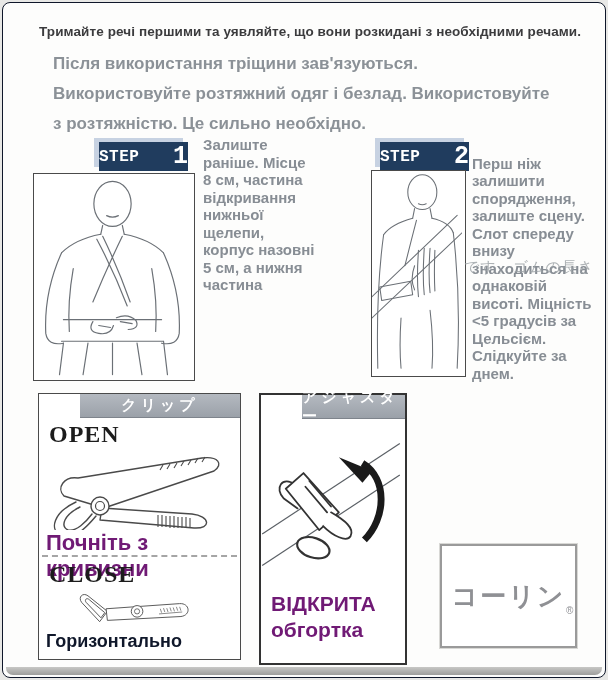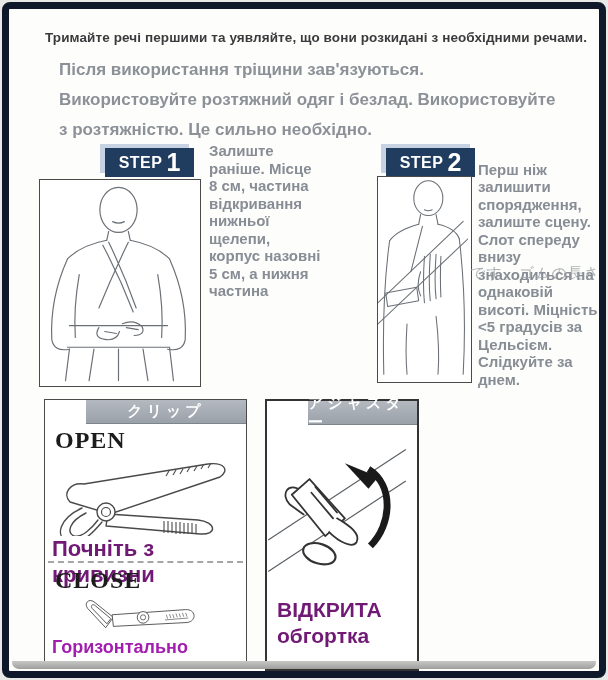--- a/index.html
+++ b/index.html
@@ -4,39 +4,39 @@
 <style>
   html,body{margin:0;padding:0;}
   body{
     width:608px;height:680px;
     background:#e8e8e6;
     font-family:"Liberation Sans","DejaVu Sans",sans-serif;
     position:relative;overflow:hidden;
   }
   .page{
     position:absolute;left:2px;top:2px;right:2px;bottom:2px;
-    background:#fdfdfc;border:7px solid #0f172a;border-radius:8px;
+    background:#fdfdfc;border:1px solid #0f172a;border-radius:8px;
   }
   .abs{position:absolute;}
   .prewrap{white-space:pre-line;}
   
   .doc-title{
     left:36px;top:21px;width:545px;
     font-size:13.5px;font-weight:bold;color:#3b3b3d;letter-spacing:0.1px;
   }
   .doc-intro{
     left:50px;top:46px;width:520px;
     font-size:17px;font-weight:600;color:#8b9197;line-height:30px;
   }
   
   .step-badge{
     width:89px;height:29px;background:#203c5e;
     box-shadow:-5px -4px 0 #c7d2e2;
-    display:flex;align-items:center;justify-content:center;gap:4px;
-    color:#fff;font-family:Liberation Sans, sans-serif;
+    display:flex;align-items:center;justify-content:space-between;gap:4px;
+    color:#fff;font-family:Liberation Mono, monospace;
   }
   .step-badge .w{font-size:16px;font-weight:bold;letter-spacing:0.5px;}
   .step-badge .n{font-size:25px;font-weight:bold;line-height:1;}
   .badge1{left:96px;top:139px;}
   .badge2{left:377px;top:139px;}
   
   .imgbox{background:#fff;border:1.5px solid #4a4a4a;}
   .imgbox1{left:30px;top:170px;width:160px;height:206px;}
   .imgbox2{left:368px;top:167px;width:93px;height:205px;}
   .step-desc{
@@ -45,39 +45,39 @@
   .desc1{left:200px;top:133px;width:150px;}
   .desc2{left:469px;top:134px;width:135px;position:absolute;}
   .ghost-jp{
     position:absolute;left:-8px;top:121px;
     color:#9aa0a4;opacity:0.8;font-size:15px;white-space:nowrap;
     font-weight:400;letter-spacing:1px;
   }
   
   .panel{background:#fff;}
   .panel-clip{left:35px;top:390px;width:201px;height:265px;border:1.5px solid #4a4a4a;}
-  .panel-adj{left:256px;top:390px;width:144px;height:268px;border:2px solid #333;padding-left:6px;}
+  .panel-adj{left:256px;top:390px;width:144px;height:268px;border:2px solid #333;}
   .panel-header{
     position:absolute;left:0;top:0;right:0;height:23px;
     background:linear-gradient(#b4b9c0,#9ba1a9);
     color:#fff;font-size:15px;font-weight:bold;letter-spacing:4px;
     display:flex;align-items:center;justify-content:center;
     border-bottom:1px solid #7e848c;
     margin-left:41px;
   }
   .serif-big{
     font-family:"Liberation Serif","DejaVu Serif",serif;
     font-size:24px;font-weight:bold;color:#1c1c1c;letter-spacing:1px;line-height:1;
   }
   .open-label{left:10px;top:28px;}
   .close-label{left:10px;top:168px;}
   .clip-open-svg{left:3px;top:56px;}
   .clip-close-svg{left:4px;top:198px;}
   .open-caption{left:7px;top:136px;font-size:22px;font-weight:bold;color:#701a75;}
-  .close-caption{left:7px;top:237px;font-size:18px;font-weight:600;color:#a21caf;}
+  .close-caption{left:7px;top:237px;font-size:18px;font-weight:600;color:#0f172a;}
   .clip-divider{left:3px;right:3px;top:161px;border-top:2px dashed #a5a5a5;height:0;}
   .adj-svg{left:0;top:23px;}
   .adj-caption{
     left:10px;top:196px;font-size:21px;font-weight:bold;color:#701a75;line-height:26px;
   }
   
   .logo-box{
     left:437px;top:541px;width:133px;height:100px;
     background:#fff;border:2px solid #9a9a9a;box-shadow:0 0 0 1px #d8d8d5;
     display:flex;align-items:center;justify-content:center;
@@ -241,15 +241,21 @@
         <g>
           <path d="M104,124 C126,102 128,62 102,46" stroke="#1a1a1a" stroke-width="7" fill="none"></path>
           <polygon points="112,54 78,40 102,66" fill="#1a1a1a"></polygon>
         </g>
       </svg>
     </div>
     <div class="abs adj-caption prewrap">ВІДКРИТА
 обгортка</div>
   </div>
 
+  <div class="abs logo-box">
+    <div class="logo-text">
+      <span>コーリン</span>
+      <span class="logo-reg">®</span>
+    </div>
+  </div>
 
   <div class="abs bottom-band"></div>
 </div>
 
 </body></html>

